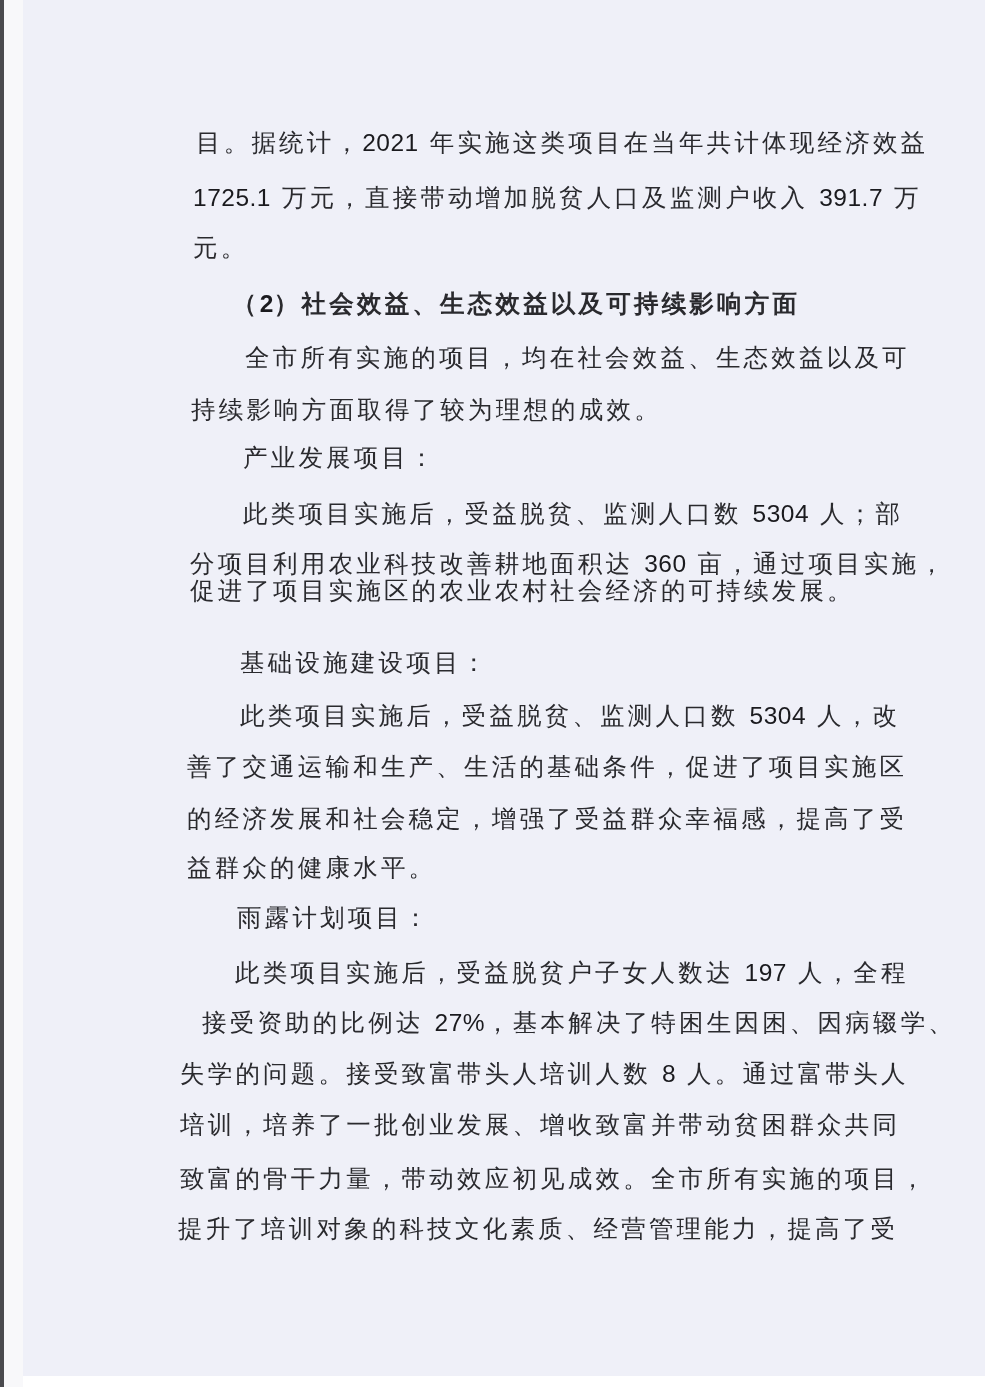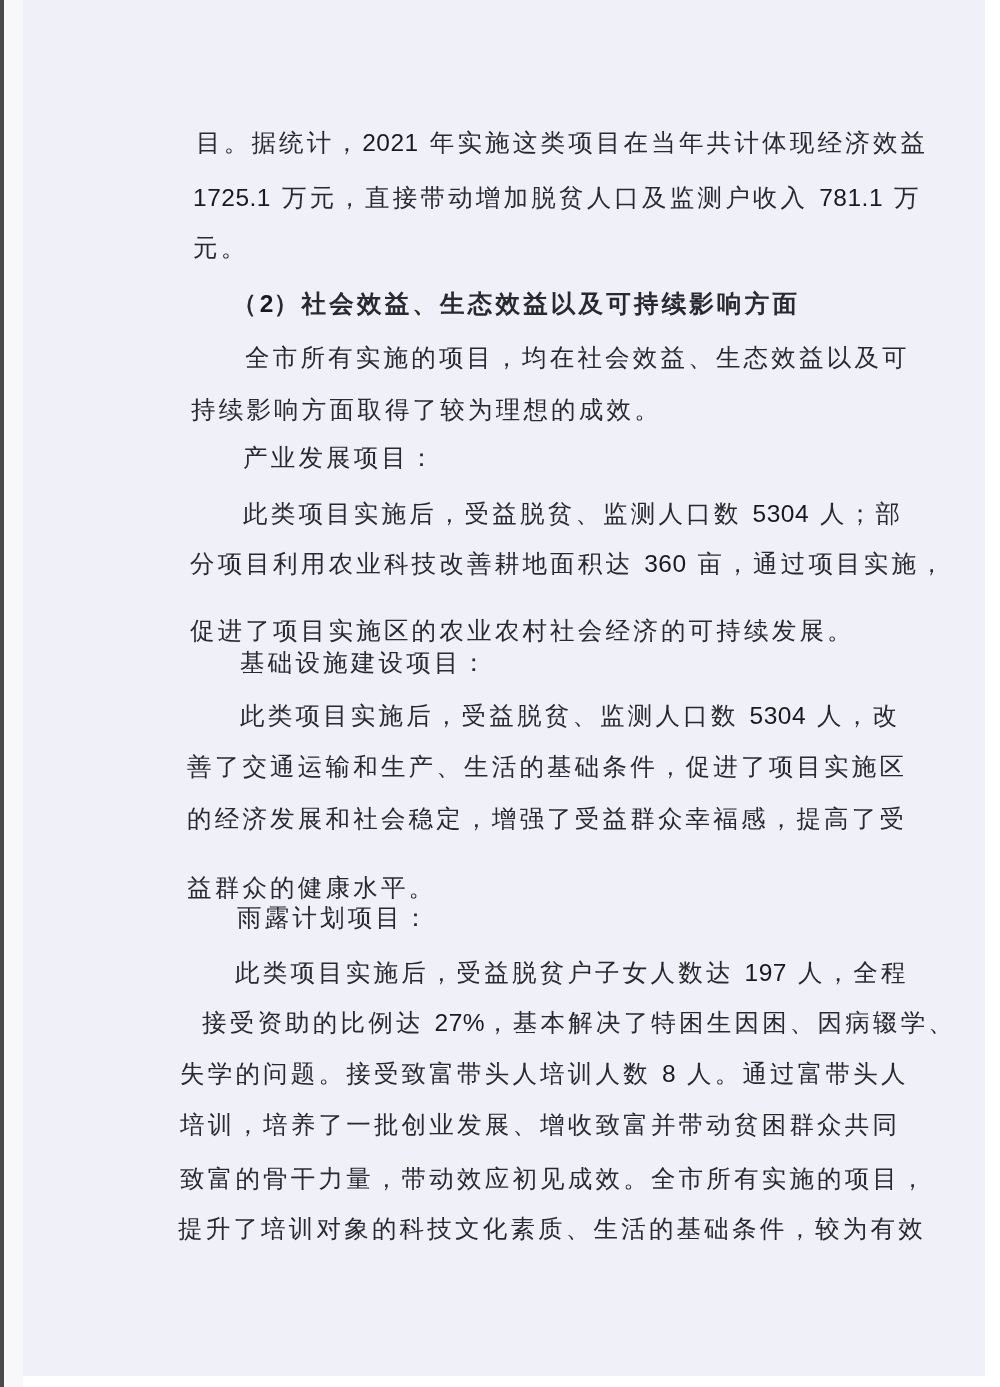--- a/index.html
+++ b/index.html
@@ -61,35 +61,35 @@
   </style>
 </head>
 <body>
 
 <div class="scan">
   <div class="left-edge"></div>
   <div class="left-gap"></div>
   <div class="paper"></div>
   <div class="content" id="content">
       <div class="line" style="left: 196px; top: 126px;">目。据统计，<span class="num">2021</span> 年实施这类项目在当年共计体现经济效益</div>
-      <div class="line" style="left: 193px; top: 181px;"><span class="num">1725.1</span> 万元，直接带动增加脱贫人口及监测户收入 <span class="num">781.1</span> 万</div>
+      <div class="line" style="left: 193px; top: 181px;"><span class="num">1725.1</span> 万元，直接带动增加脱贫人口及监测户收入 <span class="num">391.7</span> 万</div>
       <div class="line" style="left: 193px; top: 231px;">元。</div>
       <div class="line" style="left: 232px; top: 287px; font-weight: bold;">（<span class="num">2</span>）社会效益、生态效益以及可持续影响方面</div>
       <div class="line" style="left: 245px; top: 341px;">全市所有实施的项目，均在社会效益、生态效益以及可</div>
       <div class="line" style="left: 191px; top: 393px;">持续影响方面取得了较为理想的成效。</div>
       <div class="line" style="left: 243px; top: 441px;">产业发展项目：</div>
       <div class="line" style="left: 243px; top: 497px;">此类项目实施后，受益脱贫、监测人口数 <span class="num">5304</span> 人；部</div>
       <div class="line" style="left: 190px; top: 547px;">分项目利用农业科技改善耕地面积达 <span class="num">360</span> 亩，通过项目实施，</div>
-      <div class="line" style="left: 190px; top: 614px; text-align: center;">促进了项目实施区的农业农村社会经济的可持续发展。</div>
+      <div class="line" style="left: 190px; top: 574px; text-align: center;">促进了项目实施区的农业农村社会经济的可持续发展。</div>
       <div class="line" style="left: 240px; top: 646px;">基础设施建设项目：</div>
       <div class="line" style="left: 240px; top: 699px;">此类项目实施后，受益脱贫、监测人口数 <span class="num">5304</span> 人，改</div>
       <div class="line" style="left: 187px; top: 750px;">善了交通运输和生产、生活的基础条件，促进了项目实施区</div>
       <div class="line" style="left: 187px; top: 802px;">的经济发展和社会稳定，增强了受益群众幸福感，提高了受</div>
-      <div class="line" style="left: 187px; top: 851px; margin-top: 20px;">益群众的健康水平。</div>
+      <div class="line" style="left: 187px; top: 851px;">益群众的健康水平。</div>
       <div class="line" style="left: 237px; top: 901px;">雨露计划项目：</div>
       <div class="line" style="left: 235px; top: 956px;">此类项目实施后，受益脱贫户子女人数达 <span class="num">197</span> 人，全程</div>
       <div class="line" style="left: 182px; top: 1006px; margin-left: 20px;">接受资助的比例达 <span class="num">27%</span>，基本解决了特困生因困、因病辍学、</div>
       <div class="line" style="left: 180px; top: 1057px;">失学的问题。接受致富带头人培训人数 <span class="num">8</span> 人。通过富带头人</div>
       <div class="line" style="left: 180px; top: 1108px;">培训，培养了一批创业发展、增收致富并带动贫困群众共同</div>
       <div class="line" style="left: 180px; top: 1162px;">致富的骨干力量，带动效应初见成效。全市所有实施的项目，</div>
-      <div class="line" style="left: 178px; top: 1212px;">提升了培训对象的科技文化素质、生活的基础条件，较为有效</div>
+      <div class="line" style="left: 178px; top: 1212px;">提升了培训对象的科技文化素质、经营管理能力，提高了受</div>
     </div>
 </div>
 
 </body></html>

